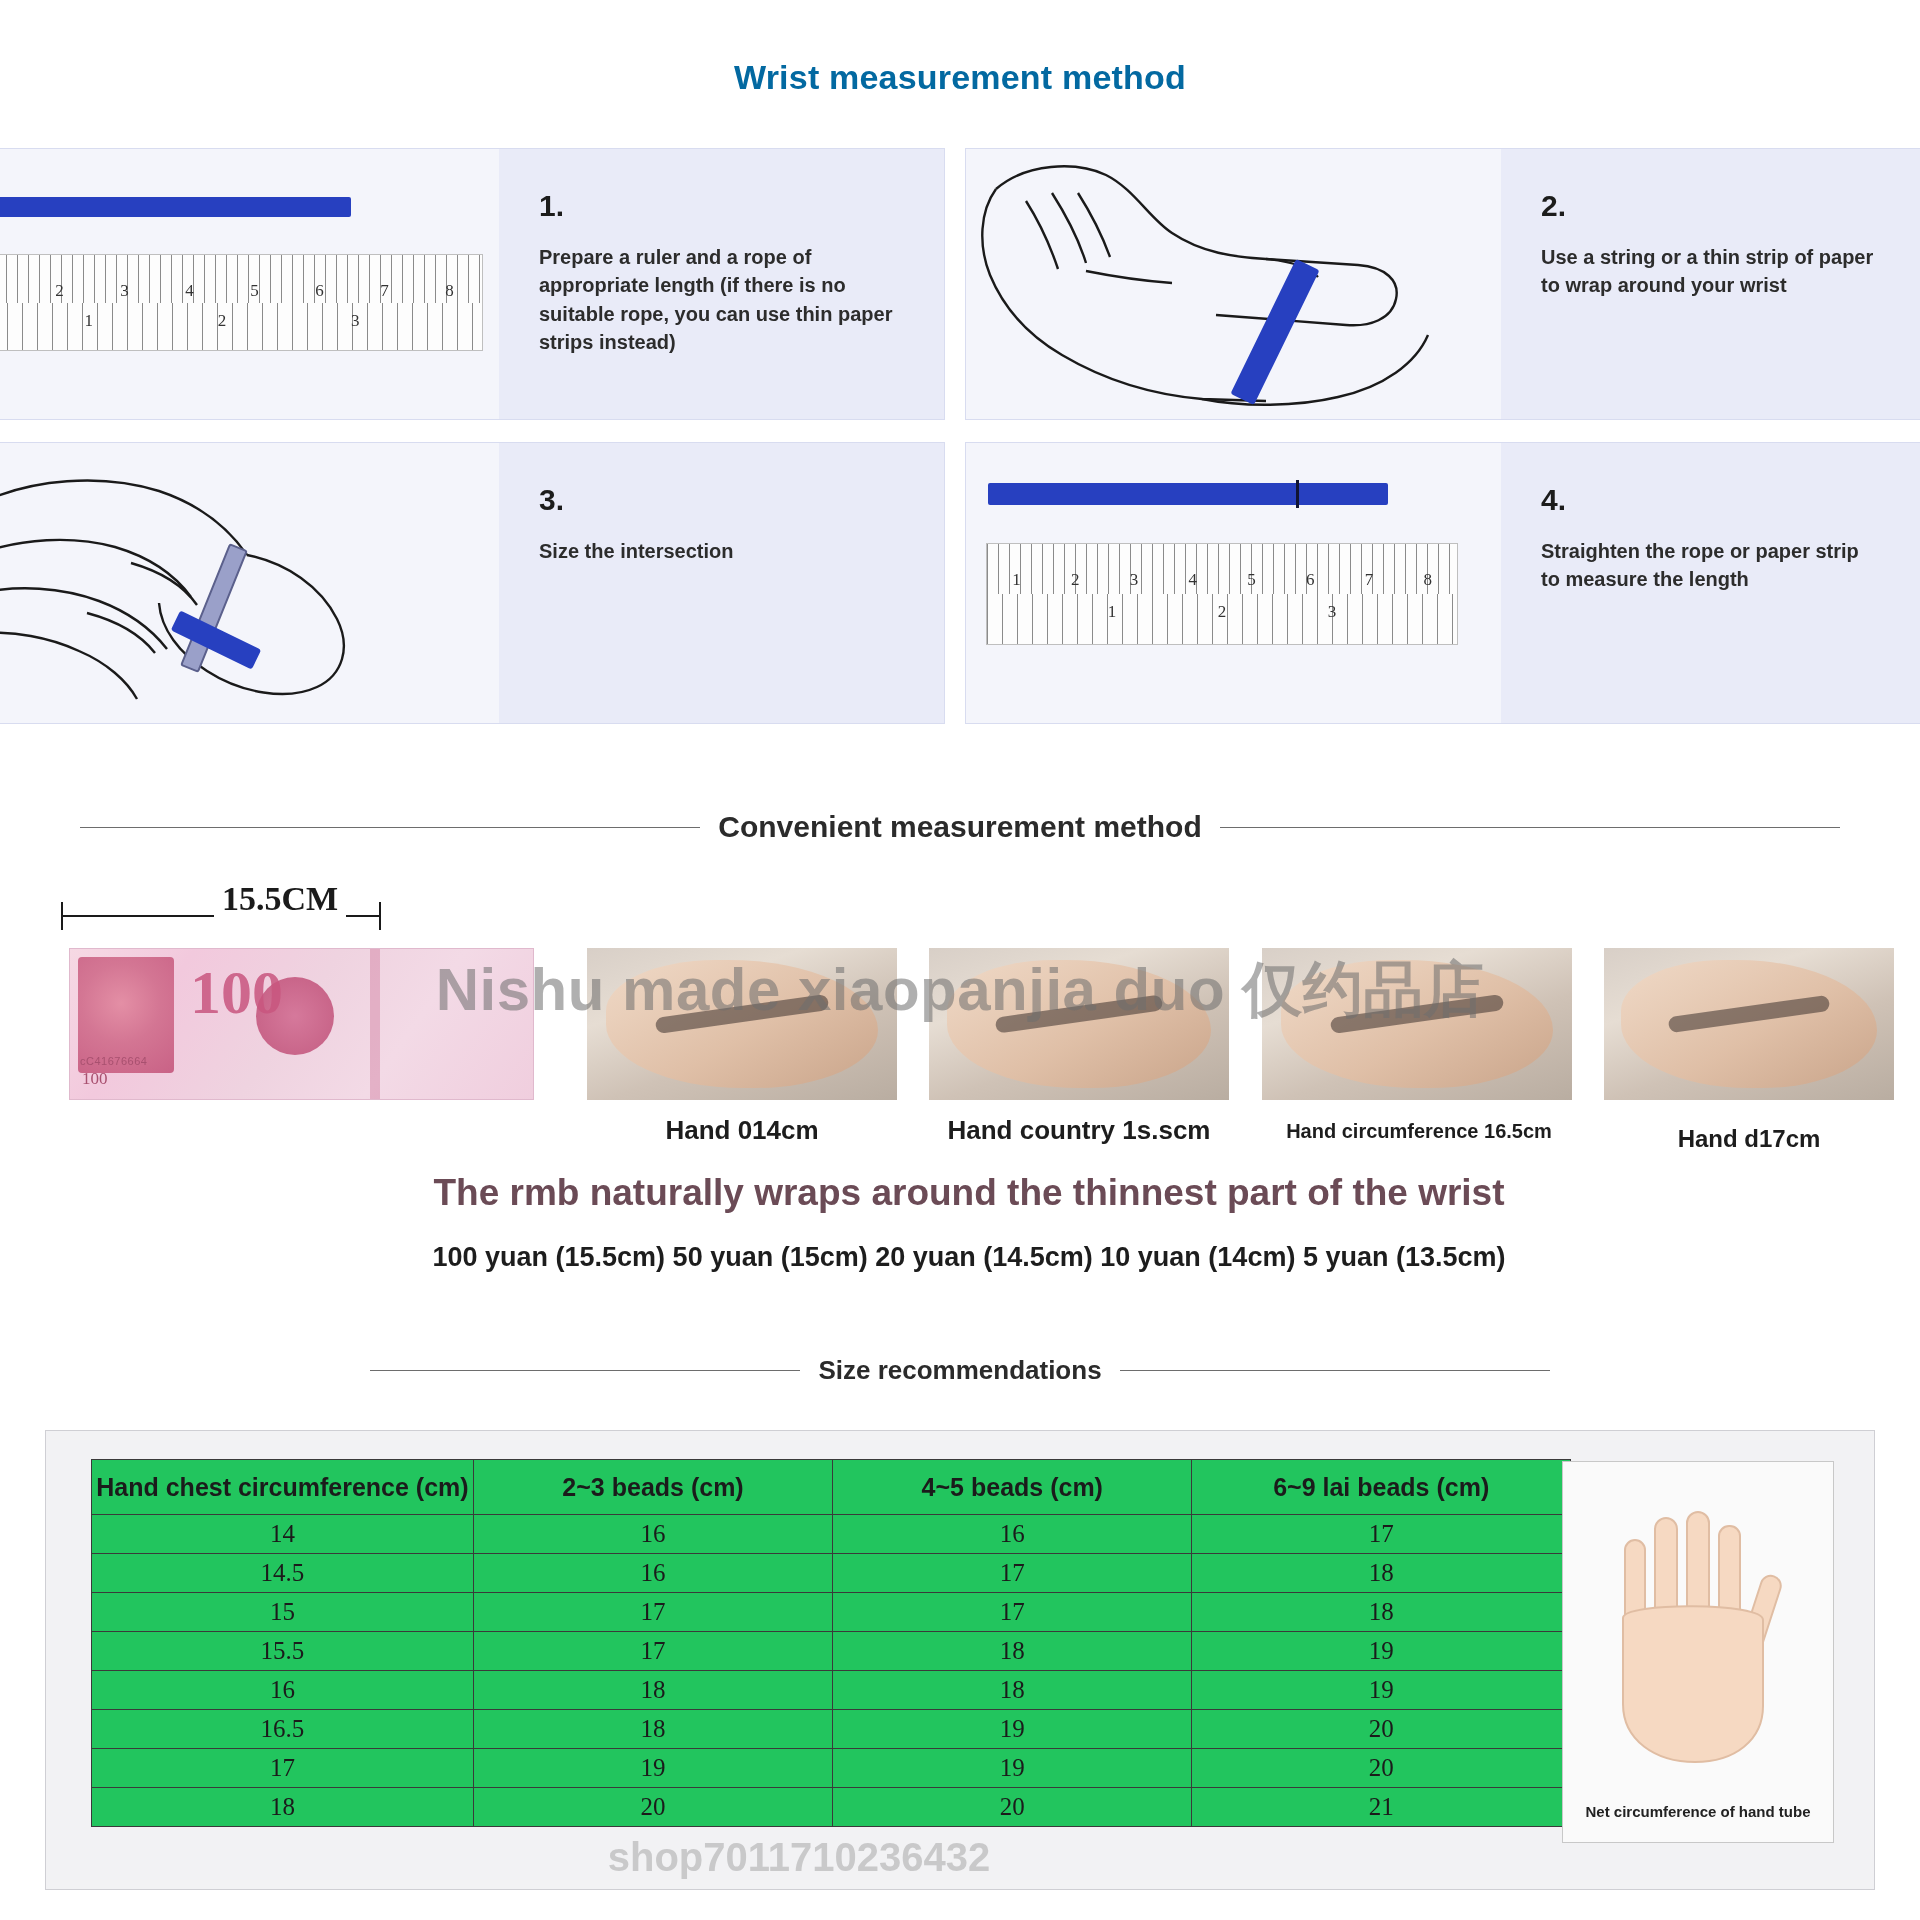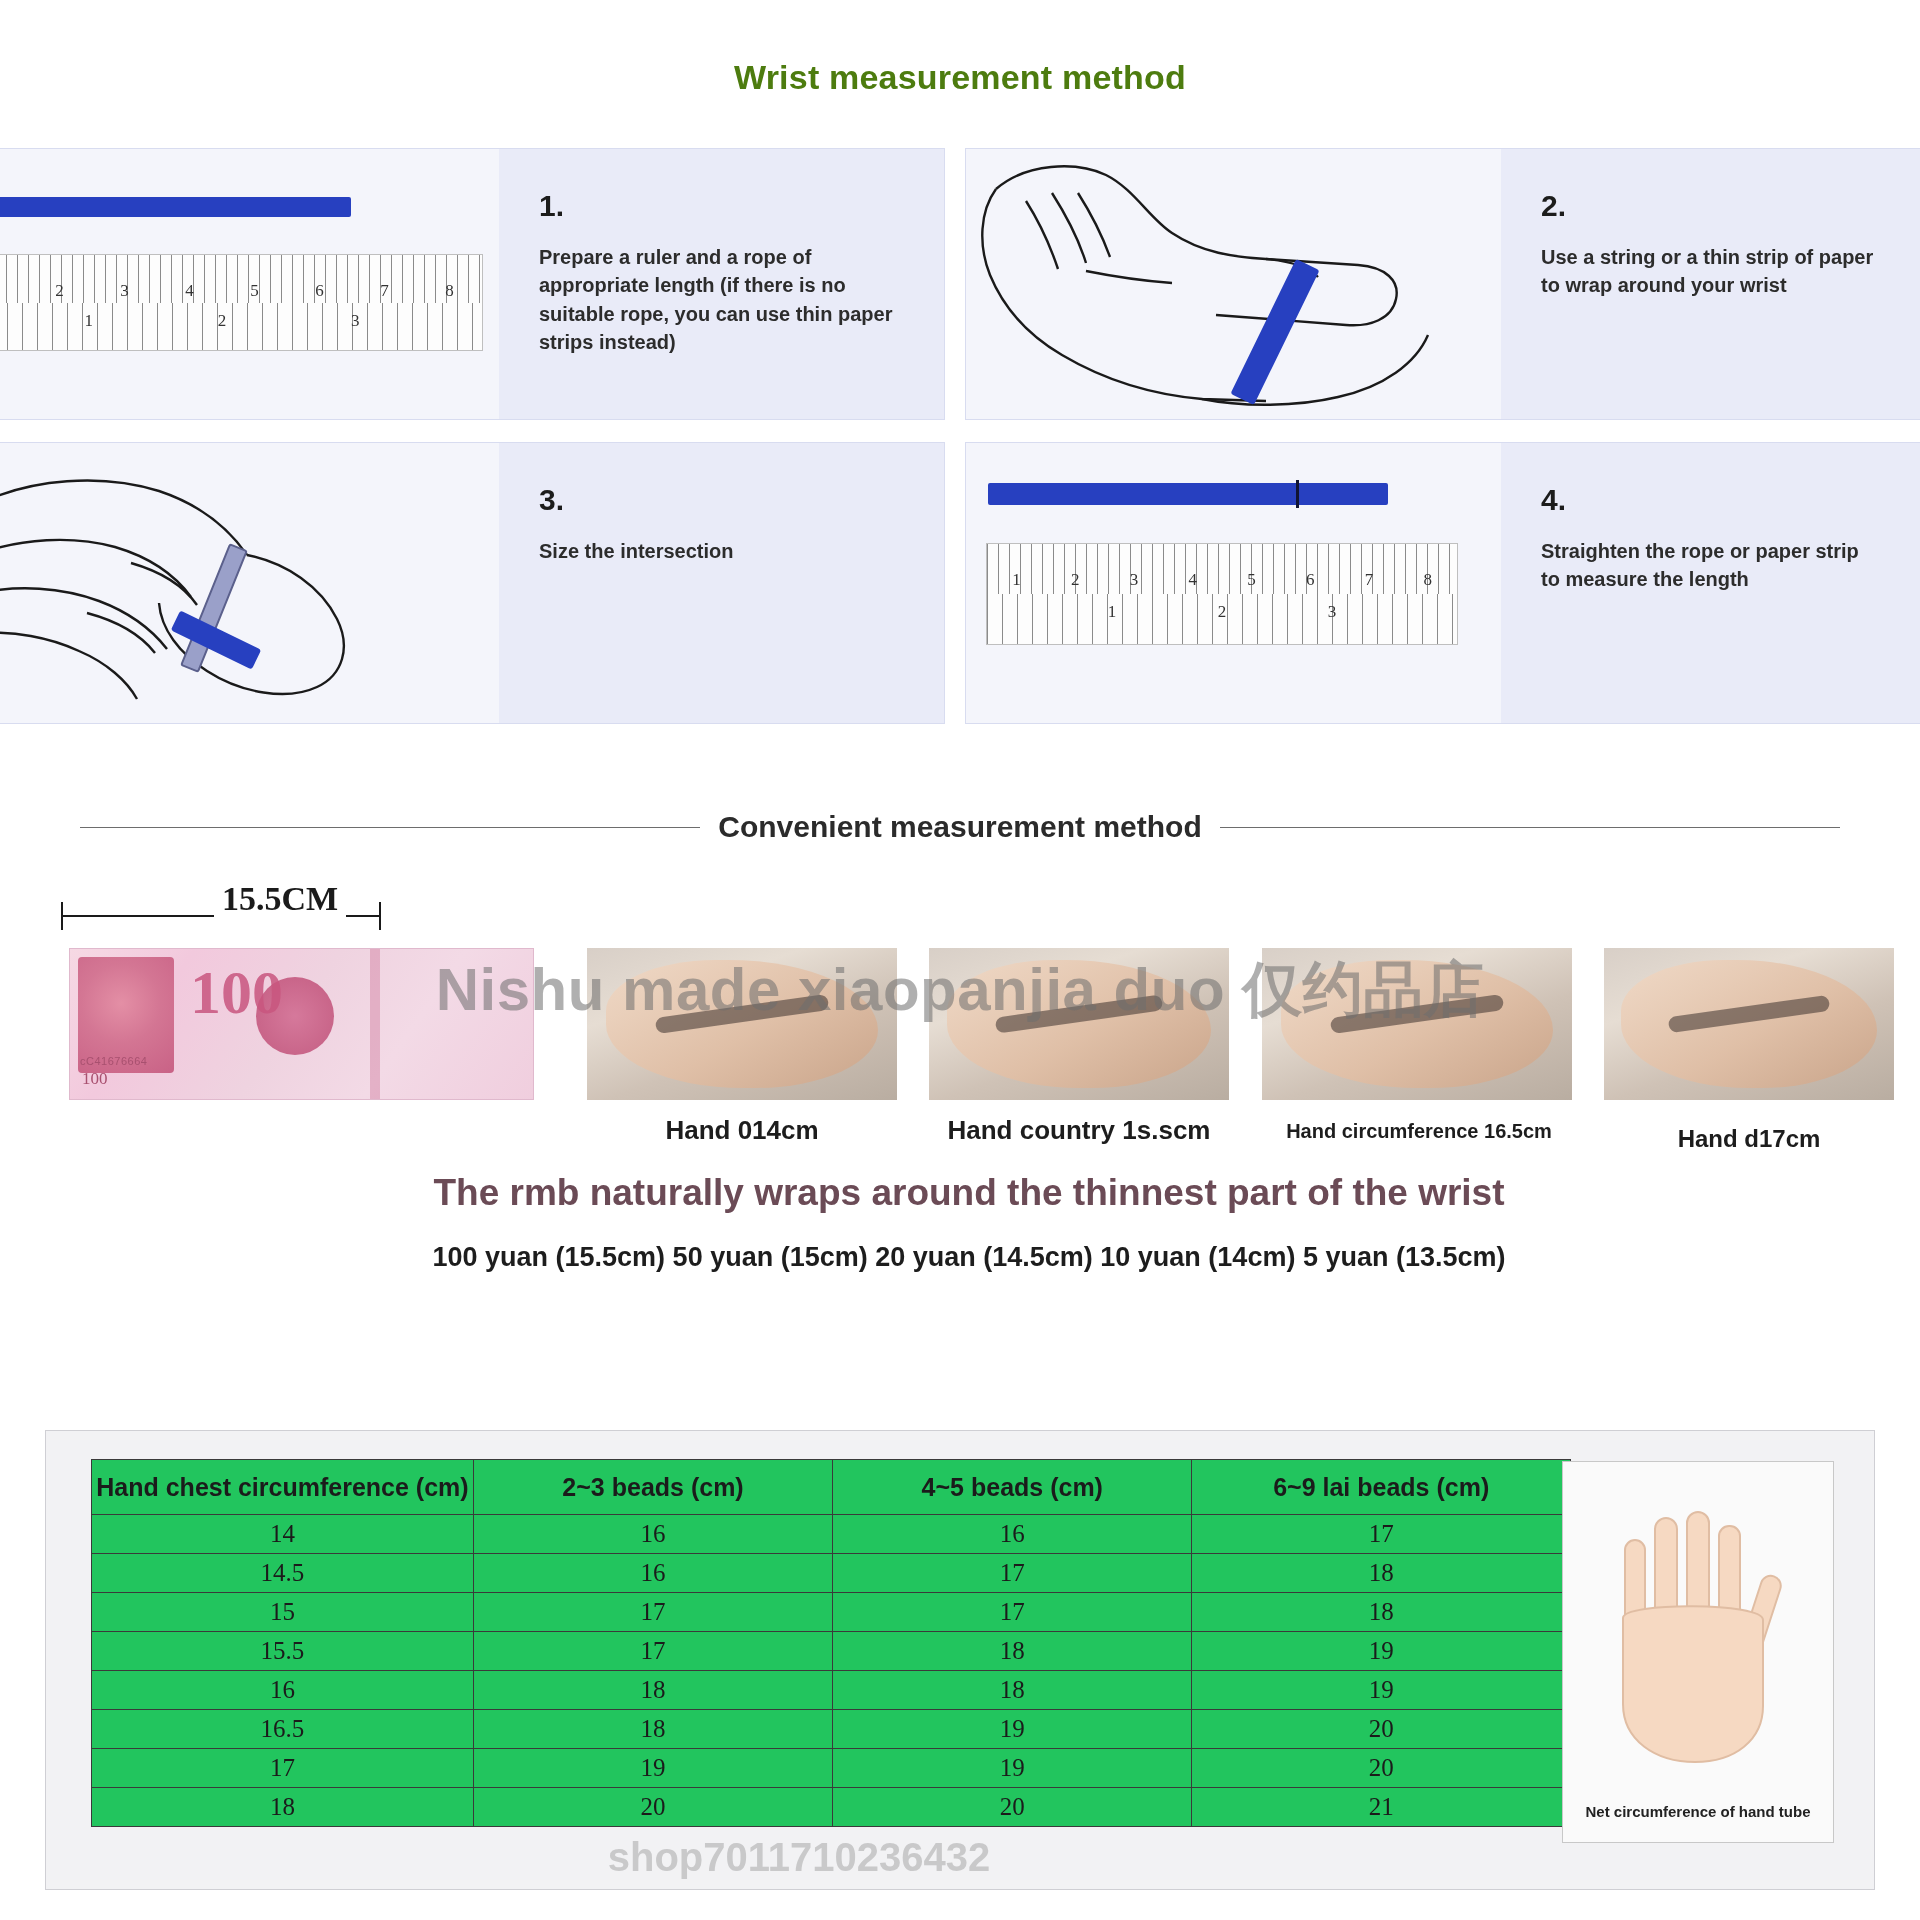--- a/index.html
+++ b/index.html
@@ -19,21 +19,21 @@
     position: relative;
     width: 1920px;
     height: 1920px;
   }
 
   
   .main-title {
     text-align: center;
     font-size: 34px;
     font-weight: bold;
-    color: #4d7c0f;
+    color: #0369a1;
     padding-top: 58px;
     letter-spacing: 0.2px;
   }
 
   
   .steps {
     position: absolute;
     top: 148px;
     left: 0;
     width: 1920px;
@@ -580,20 +580,25 @@
     <div class="caption cap-2">Hand country 1s.scm</div>
     <div class="caption cap-3">Hand circumference 16.5cm</div>
     <div class="caption cap-4">Hand d17cm</div>
 
     <div class="rmb-line">The rmb naturally wraps around the thinnest part of the wrist</div>
     <div class="denoms">100 yuan (15.5cm) 50 yuan (15cm) 20 yuan (14.5cm) 10 yuan (14cm) 5 yuan (13.5cm)</div>
   </div>
 
   <div class="watermark">Nishu made xiaopanjia duo 仅约品店</div>
 
+  <div class="divider" style="top:1355px;">
+    <div class="line" style="width:430px;"></div>
+    <div class="dtext" style="font-size:26px;">Size recommendations</div>
+    <div class="line" style="width:430px;"></div>
+  </div>
 
   <div class="table-wrap">
     <table class="sizes">
       <thead>
         <tr>
           <th style="width:380px;">Hand chest circumference (cm)</th>
           <th style="width:360px;">2~3 beads (cm)</th>
           <th style="width:360px;">4~5 beads (cm)</th>
           <th style="width:380px;">6~9 lai beads (cm)</th>
         </tr>

